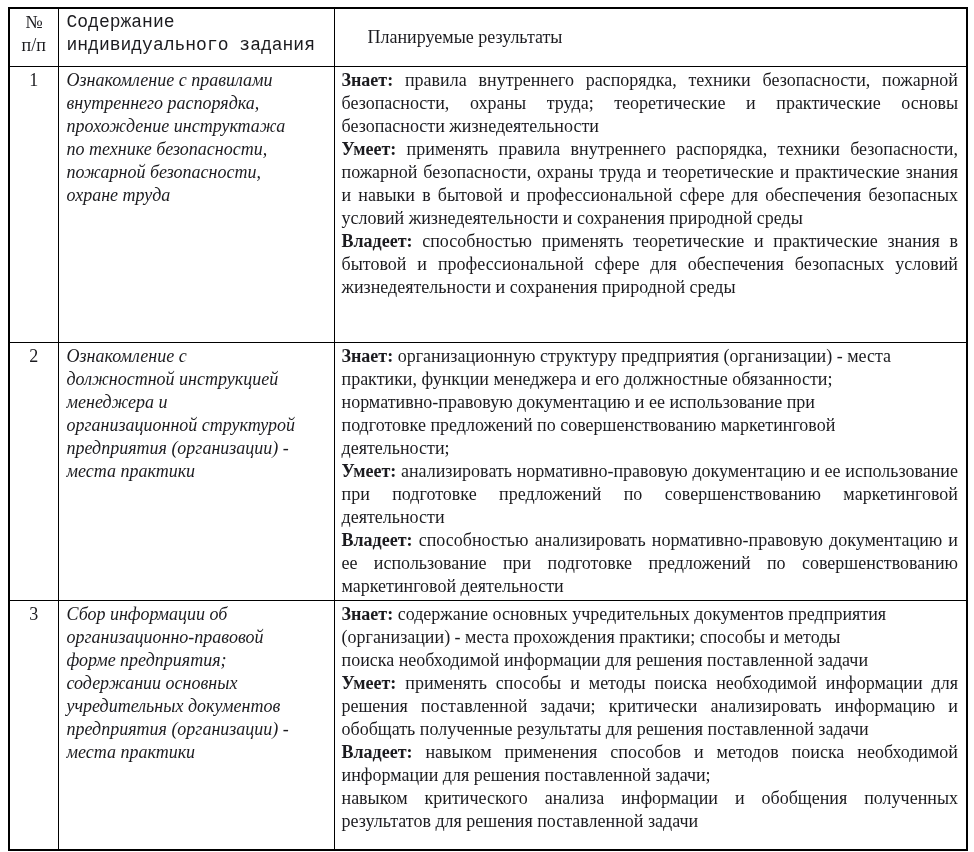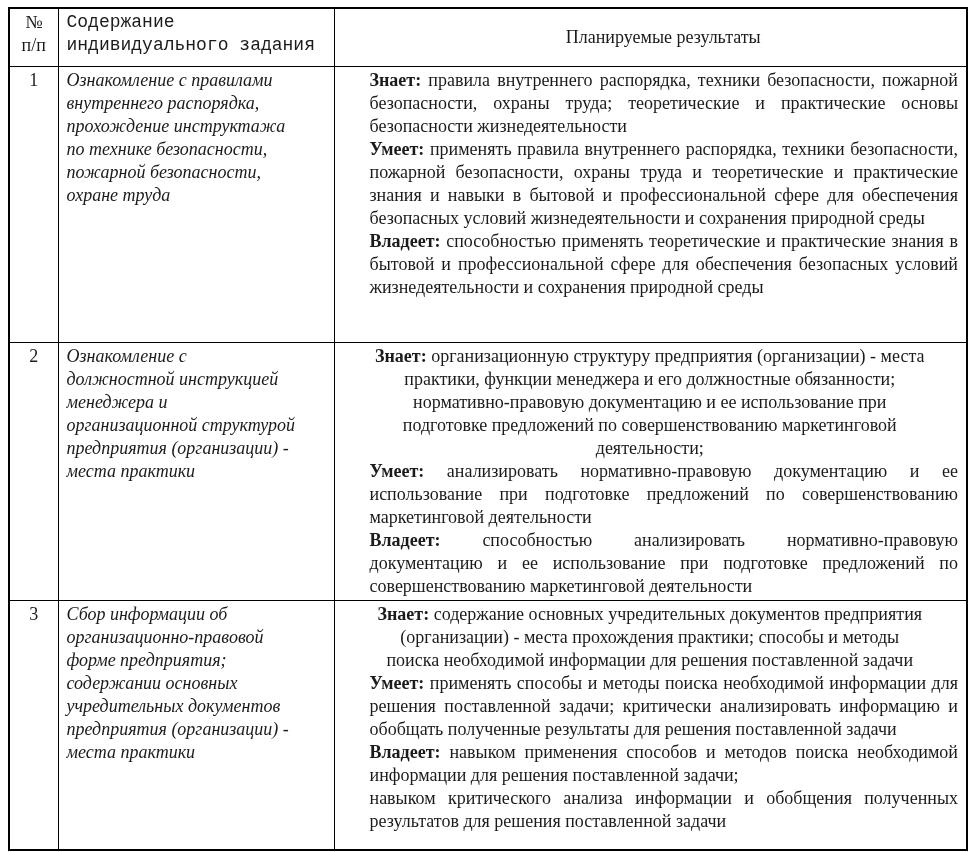--- a/index.html
+++ b/index.html
@@ -46,45 +46,44 @@
     white-space: pre-line;
     padding-left: 2px;
     padding-right: 2px;
   }
   th.h-content {
     text-align: left;
     white-space: pre-line;
     font-family: Liberation Mono, monospace;
   }
   th.h-results {
-    text-align: center;
+    text-align: left;
     vertical-align: middle;
     padding-left: 33px;
   }
   td.num-cell {
     text-align: center;
     padding-left: 2px;
     padding-right: 2px;
   }
   td.content-cell {
     white-space: pre-line;
     text-align: left;
     font-style: italic;
   }
   td.results-cell {
     padding: 2px 8px 2px 7px;
   }
   .block {
     white-space: pre-line;
-    text-align: center;
+    text-align: left;
     margin: 0;
   }
   .block.justify {
     text-align: justify;
-    margin-left: 28px;
   }
   .block .label {
     font-weight: bold;
   }
 </style>
 </head>
 <body>
 
 <div class="sheet">
   <table class="doc-table">

